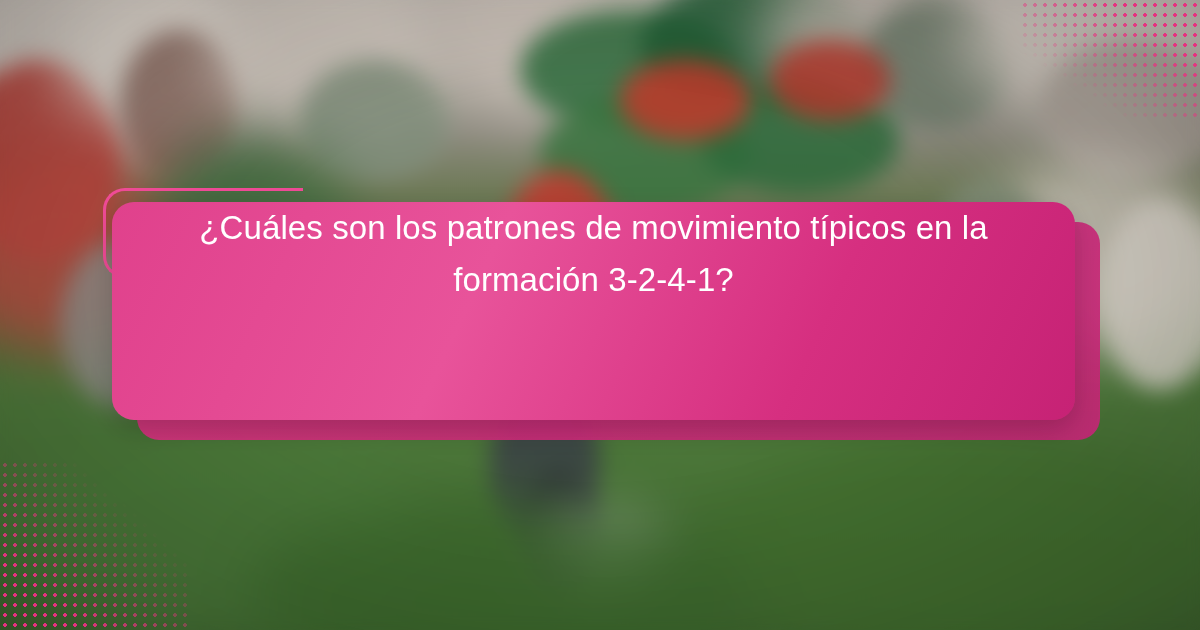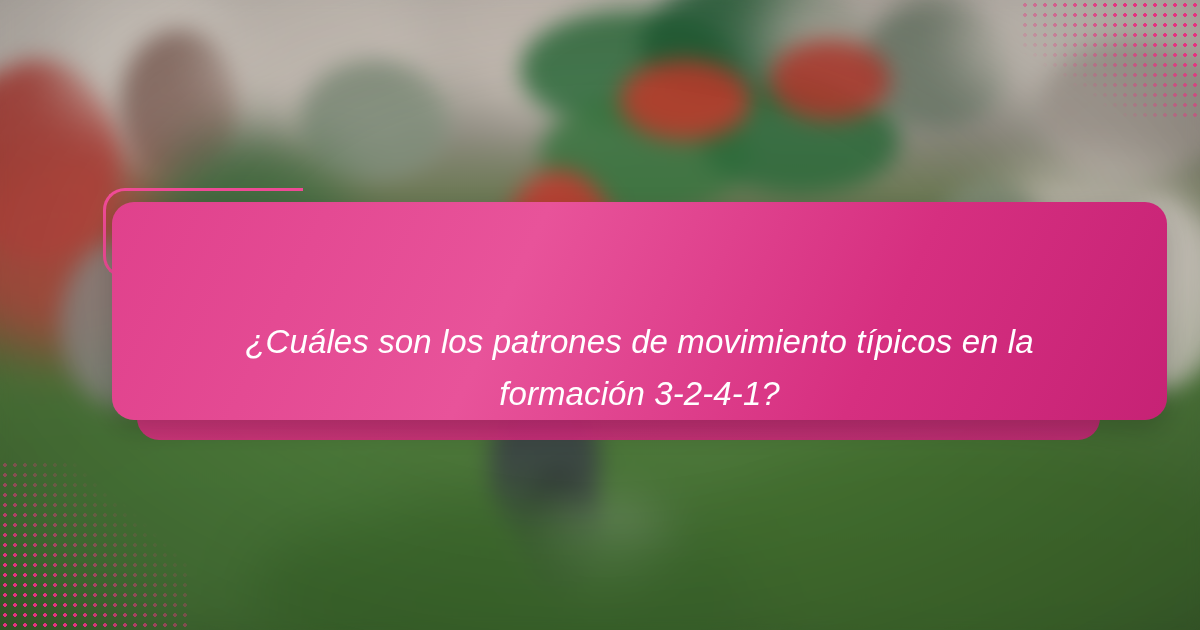--- a/index.html
+++ b/index.html
@@ -92,29 +92,28 @@
     width: 963px;
     height: 218px;
     border-radius: 22px;
     background: linear-gradient(135deg, #d9327f 0%, #c32675 100%);
     opacity: .92;
   }
   .card-main {
     position: absolute;
     left: 112px;
     top: 202px;
-    width: 1055px;
+    width: 963px;
     height: 218px;
     border-radius: 22px;
     background: linear-gradient(115deg, #e0418c 0%, #e8539a 38%, #d62f80 72%, #c62275 100%);
     display: flex;
-    align-items: flex-end;
+    align-items: flex-start;
     justify-content: center;
     box-shadow: 0 10px 26px rgba(0,0,0,.18);
-    font-style: italic;
   }
   .card-title {
     width: 840px;
     text-align: center;
     color: #ffffff;
     font-size: 33px;
     line-height: 1.58;
     font-weight: 400;
     letter-spacing: .1px;
     padding: 0 24px;

